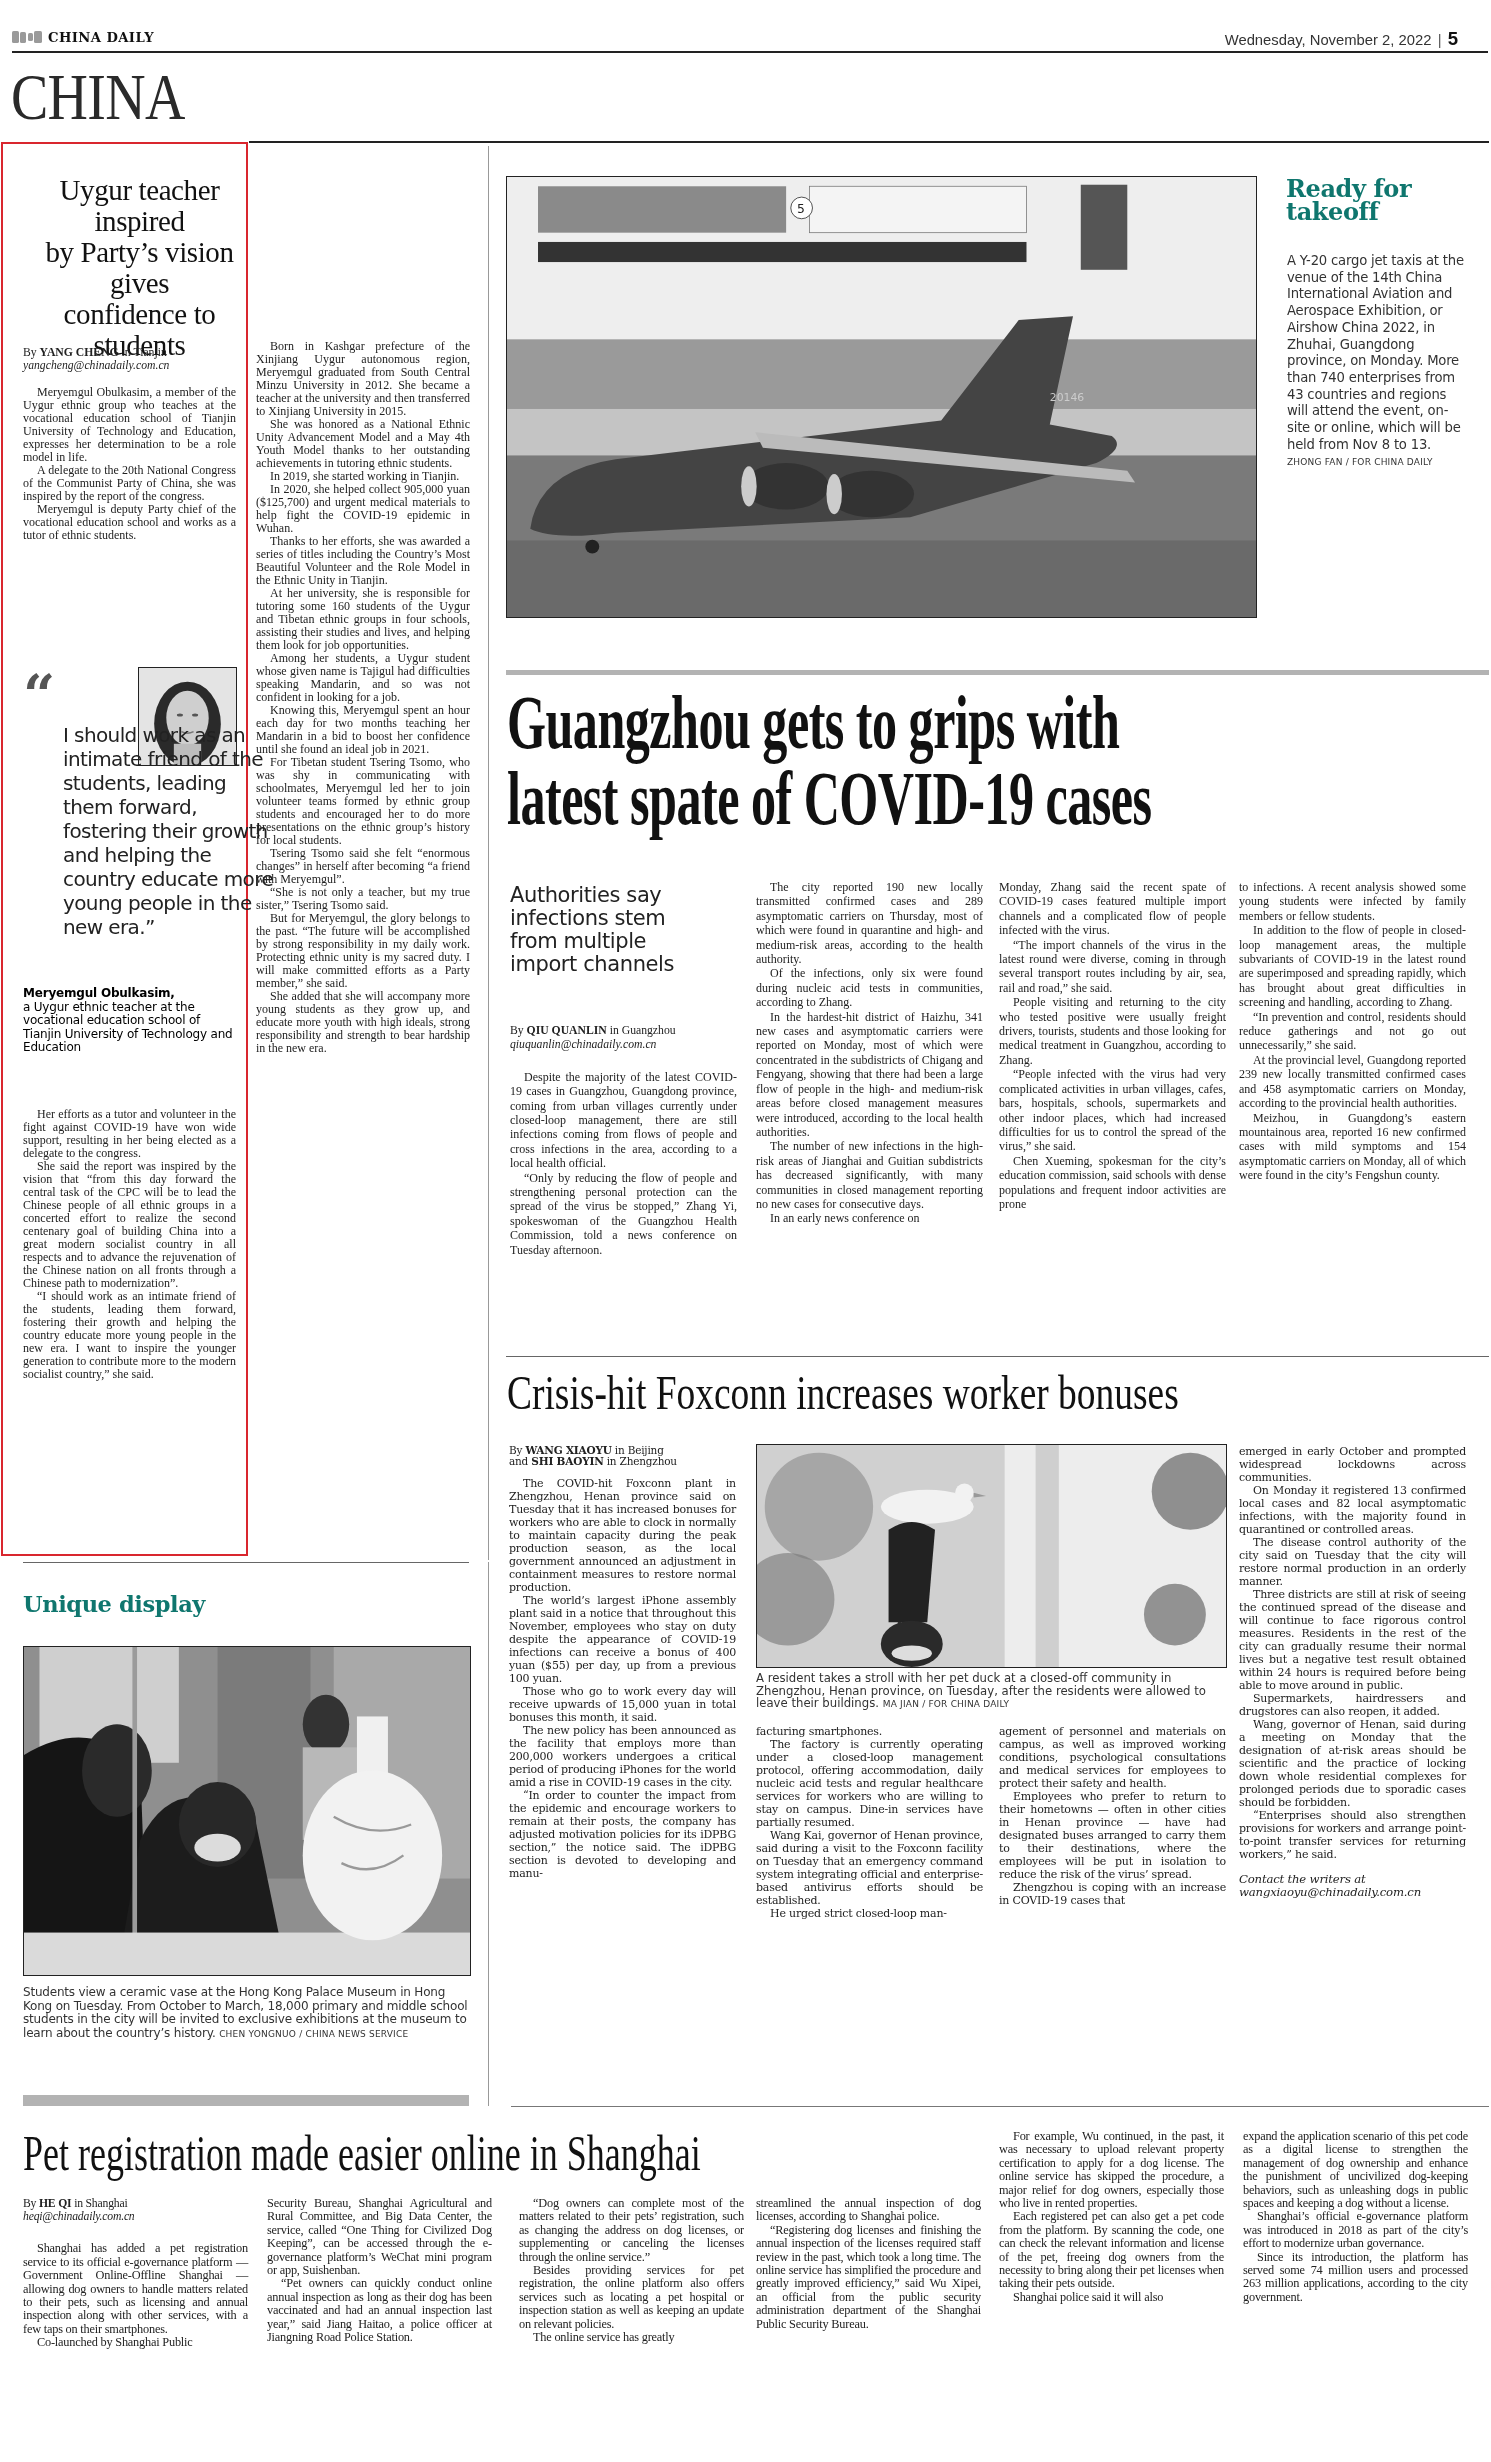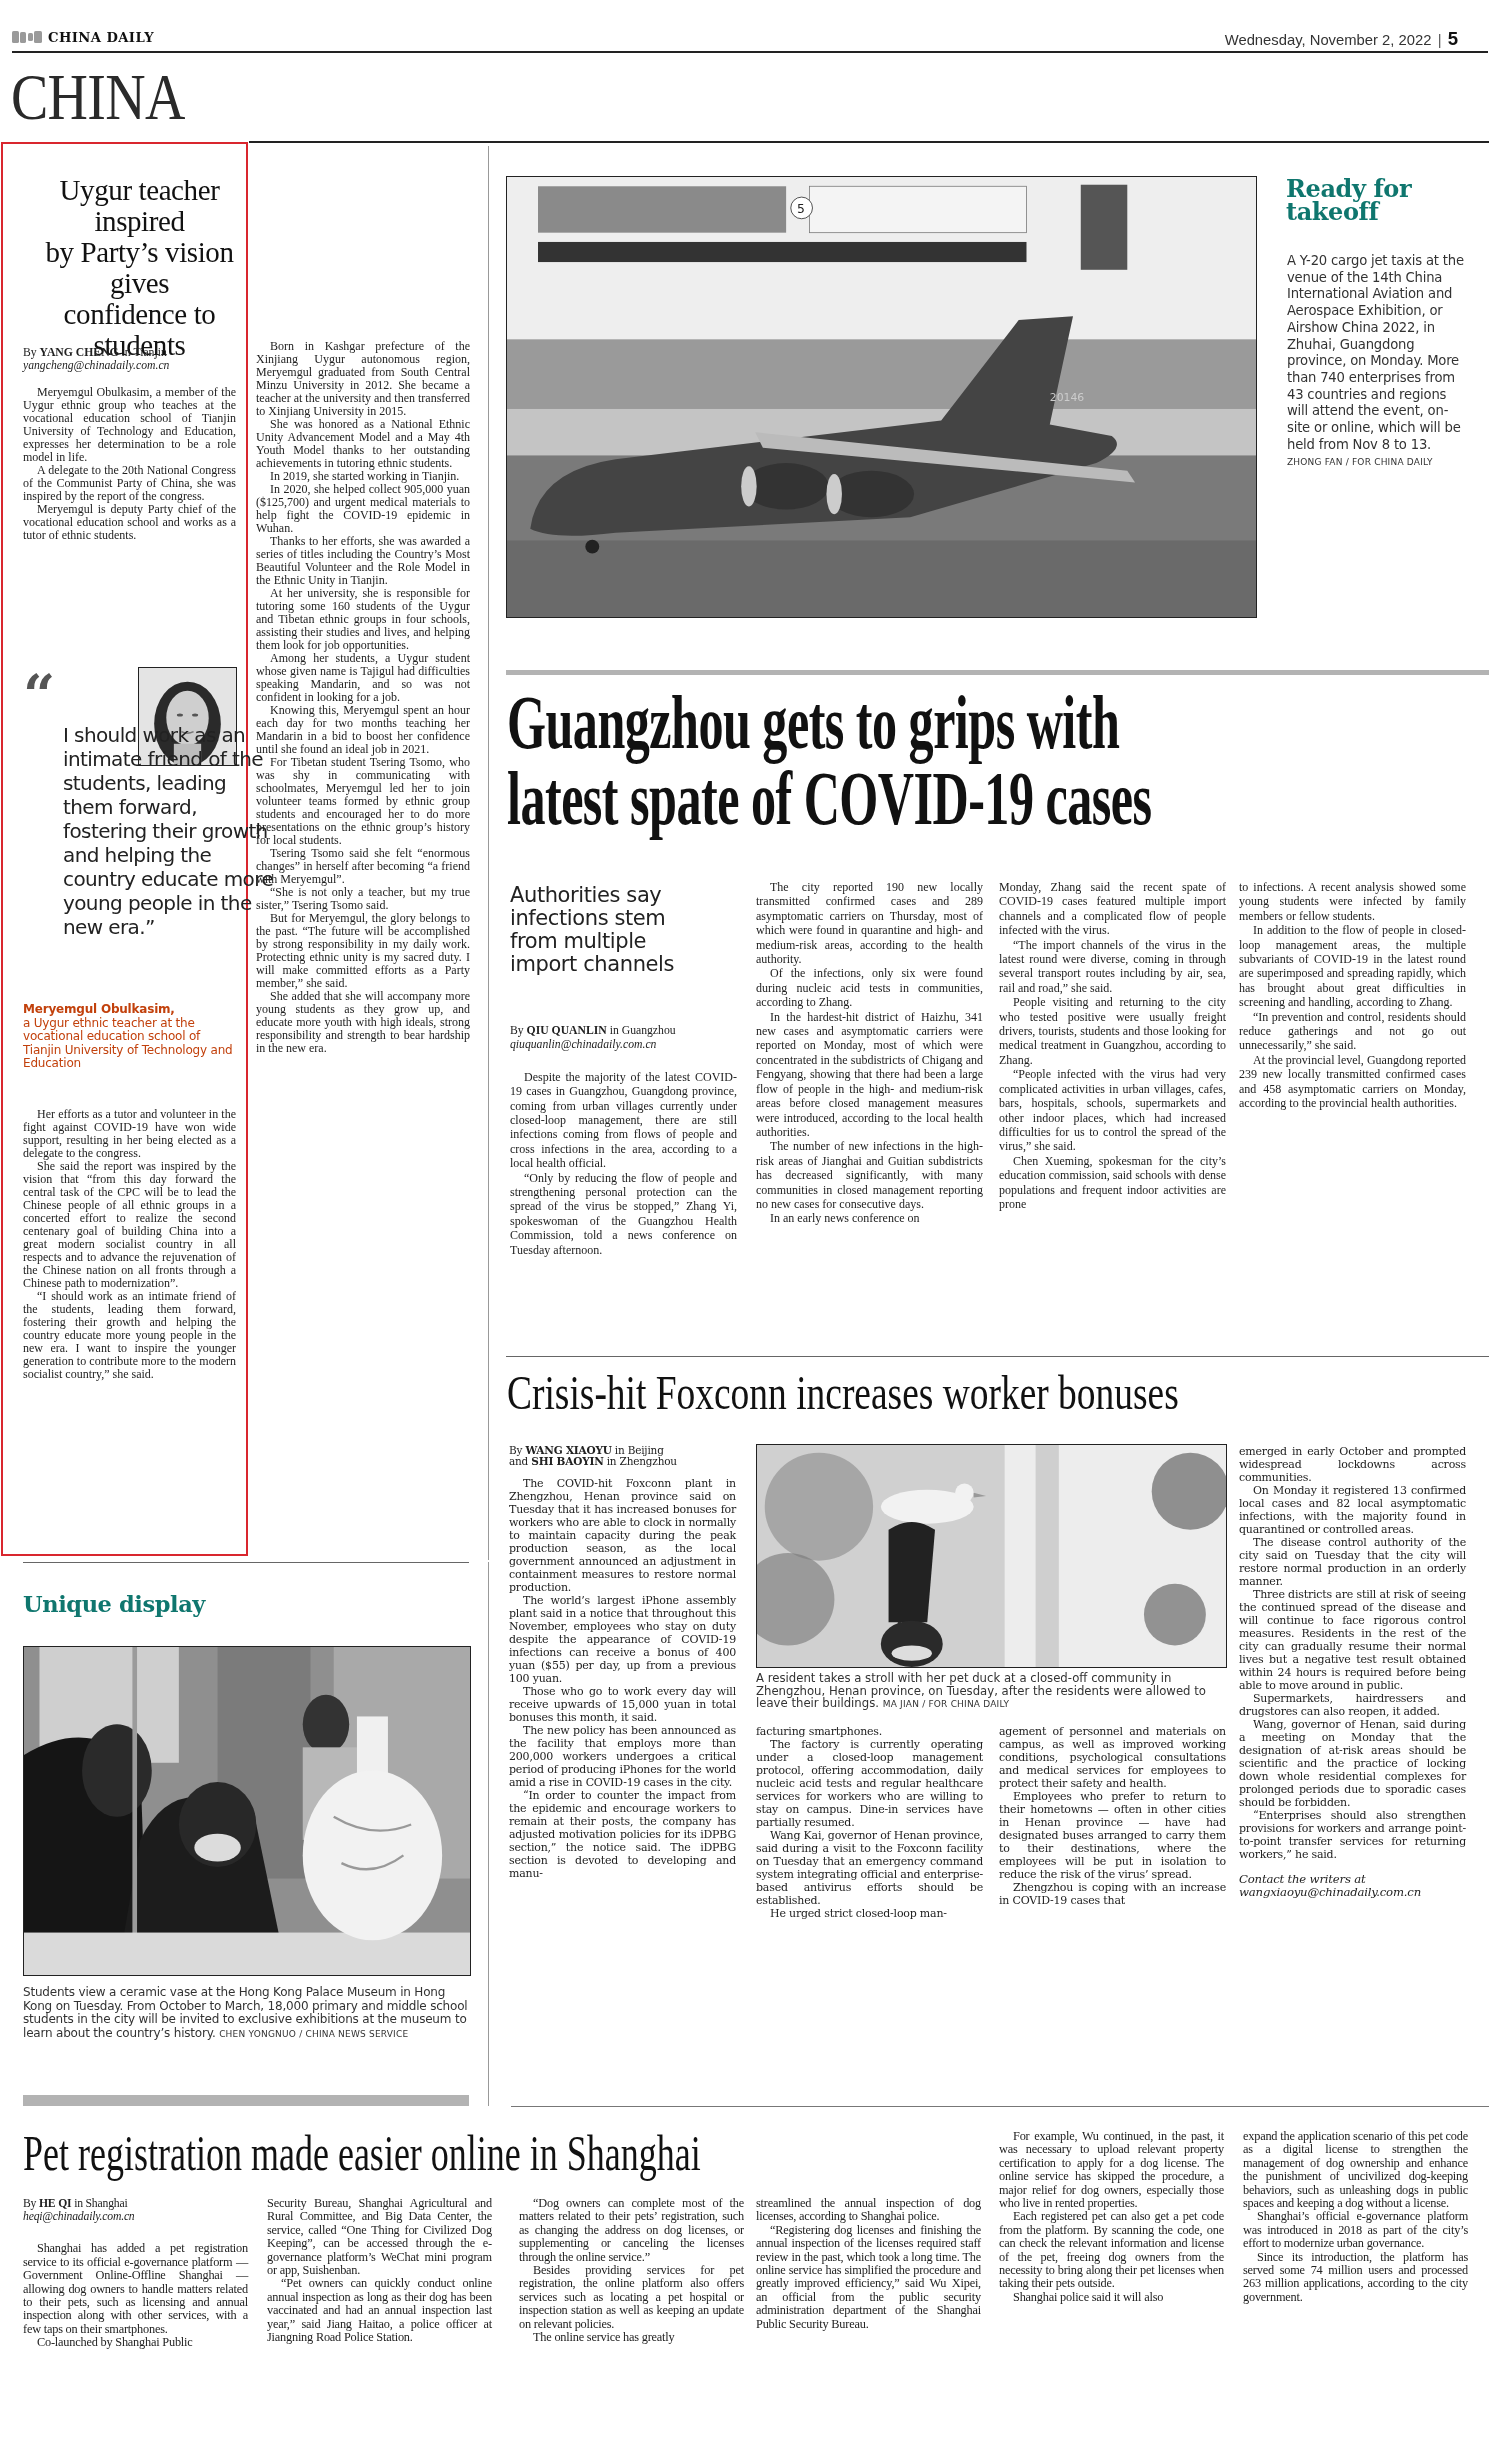--- a/index.html
+++ b/index.html
@@ -29,21 +29,21 @@
 
   .hl-serif { position:absolute; font-family:"Liberation Serif", serif; color:#111; }
   .hl-cond { position:absolute; font-family:"Liberation Serif", serif; color:#111; transform-origin:left top; }
 
   .slab { font-family:"DejaVu Serif", serif; font-weight:bold; color:#0f766e; }
 
   .deck { position:absolute; font-family:"DejaVu Sans", sans-serif; font-size:21px; line-height:23px; color:#222; letter-spacing:-0.4px; }
 
   .pull-quote { position:absolute; font-family:"DejaVu Sans", sans-serif; font-size:20px; line-height:24px; color:#222; letter-spacing:-0.6px; }
   .quote-mark { position:absolute; font-family:"DejaVu Serif", serif; font-size:56px; line-height:1; color:#555; font-weight:bold; }
-  .quote-attr { position:absolute; font-family:"DejaVu Sans", sans-serif; font-size:12px; line-height:13.6px; color:#c2410c; letter-spacing:-0.2px;margin-top:16px; }
+  .quote-attr { position:absolute; font-family:"DejaVu Sans", sans-serif; font-size:12px; line-height:13.6px; color:#000000; letter-spacing:-0.2px; }
   .quote-attr b { font-weight:bold; }
 
   .caption { position:absolute; font-family:"DejaVu Sans", sans-serif; font-size:12px; line-height:13.6px; color:#333; letter-spacing:-0.2px; }
   .credit { font-size:9px; letter-spacing:0.2px; color:#333; text-transform:uppercase; }
 
   .photo { position:absolute; border:1.2px solid #222; overflow:hidden; }
   .photo svg { display:block; width:100%; height:100%; }
 
   .pet-col { font-family:"Liberation Serif", serif; font-size:12.3px; line-height:13.4px; letter-spacing:-0.2px; }
 </style>
@@ -179,20 +179,21 @@
   <p>“The import channels of the virus in the latest round were diverse, coming in through several transport routes including by air, sea, rail and road,” she said.</p>
   <p>People visiting and returning to the city who tested positive were usually freight drivers, tourists, students and those looking for medical treatment in Guangzhou, according to Zhang.</p>
   <p>“People infected with the virus had very complicated activities in urban villages, cafes, bars, hospitals, schools, supermarkets and other indoor places, which had increased difficulties for us to control the spread of the virus,” she said.</p>
   <p>Chen Xueming, spokesman for the city’s education commission, said schools with dense populations and frequent indoor activities are prone</p>
 </div>
 <div class="col" style="left:1239px; top:880px; width:227px; font-size:12px; line-height:14.4px;">
   <p style="text-indent:0">to infections. A recent analysis showed some young students were infected by family members or fellow students.</p>
   <p>In addition to the flow of people in closed-loop management areas, the multiple subvariants of COVID-19 in the latest round are superimposed and spreading rapidly, which has brought about great difficulties in screening and handling, according to Zhang.</p>
   <p>“In prevention and control, residents should reduce gatherings and not go out unnecessarily,” she said.</p>
   <p>At the provincial level, Guangdong reported 239 new locally transmitted confirmed cases and 458 asymptomatic carriers on Monday, according to the provincial health authorities.</p>
+  <p>Meizhou, in Guangdong’s eastern mountainous area, reported 16 new confirmed cases with mild symptoms and 154 asymptomatic carriers on Monday, all of which were found in the city’s Fengshun county.</p>
 </div>
 
 <div class="rule" style="left:506px; top:1356px; width:983px; height:1.2px; background:#666;"></div>
 
 <div class="hl-cond" style="left:507px; top:1366px; font-size:48px; line-height:54px; transform:scaleX(0.78); white-space:nowrap;">Crisis-hit Foxconn increases worker bonuses</div>
 
 <div class="col" style="left:509px; top:1445px; width:227px; font-family:'DejaVu Serif', serif; font-size:11px; line-height:13px; letter-spacing:-0.2px;">
   <p class="byline" style="font-size:10.5px; line-height:10.5px;"><span>By </span><b>WANG XIAOYU</b><span> in Beijing</span><br><span>and </span><b>SHI BAOYIN</b><span> in Zhengzhou</span></p>
   <div style="height:11px"></div>
   <p>The COVID-hit Foxconn plant in Zhengzhou, Henan province said on Tuesday that it has increased bonuses for workers who are able to clock in normally to maintain capacity during the peak production season, as the local government announced an adjustment in containment measures to restore normal production.</p>

